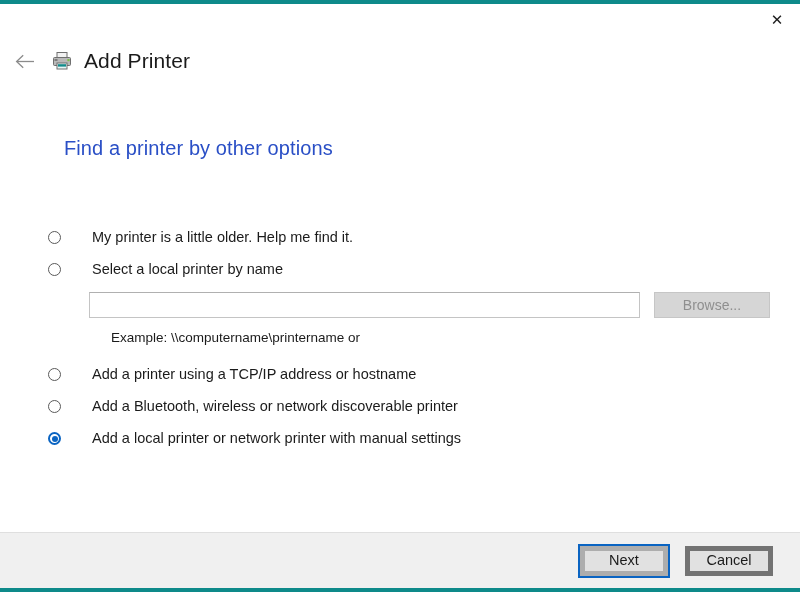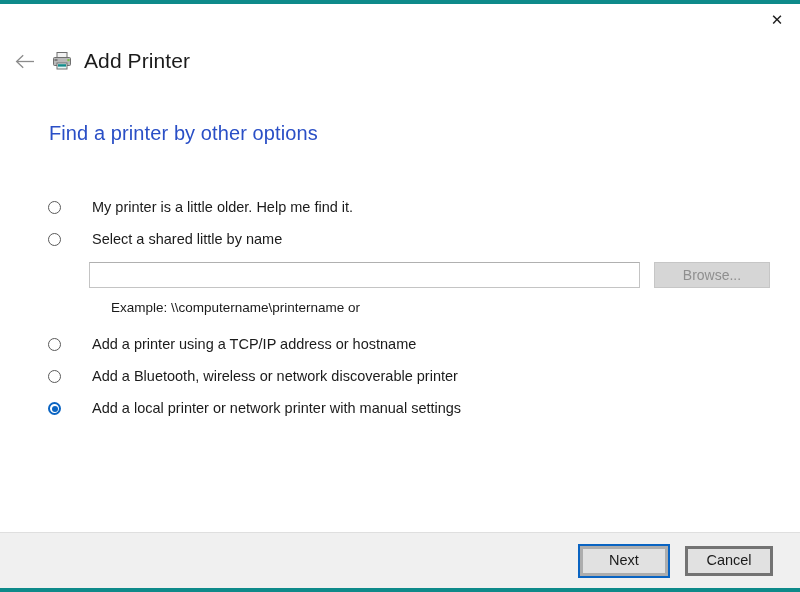--- a/index.html
+++ b/index.html
@@ -91,21 +91,21 @@
     flex: 1 1 auto;
     position: relative;
     padding: 0 30px;
     background: #ffffff;
   }
 
   #page-heading {
     color: #2a4fc6;
     font-size: 20px;
     font-weight: normal;
-    margin: 1px;
+    margin: 16px;
     padding-top: 39px;
     padding-left: 18px;
     letter-spacing: .1px;
   }
 
   #options {
     padding-top: 52px;
     padding-left: 18px;
   }
 
@@ -207,21 +207,21 @@
     align-items: center;
     justify-content: flex-end;
     padding-right: 27px;
     box-sizing: border-box;
   }
   .footer-button {
     height: 30px;
     width: 88px;
     box-sizing: border-box;
     background: #e1e1e1;
-    border: 3px solid #737373;
+    border: 5px solid #737373;
     font-family: "Liberation Sans", sans-serif;
     font-size: 14.5px;
     color: #1b1b1b;
     cursor: pointer;
     line-height: 1;
   }
   .footer-button + .footer-button { margin-left: 17px; }
   #next-button {
     outline: 2px solid #0a64c2;
     outline-offset: 0px;
@@ -267,21 +267,21 @@
 
     <div id="options">
 
       <label class="option-row">
         <span class="radio"></span>
         <span class="option-label">My printer is a little older. Help me find it.</span>
       </label>
 
       <label class="option-row">
         <span class="radio"></span>
-        <span class="option-label">Select a shared little by name</span>
+        <span class="option-label">Select a local printer by name</span>
       </label>
 
       <div id="shared-block">
         <div id="shared-input-row">
           <input id="printer-name-input" type="text" placeholder="" style="">
           <button id="browse-button" disabled="">Browse...</button>
         </div>
         <div id="example-text">
           <div>Example: \\computername\printername or</div>
         </div>

